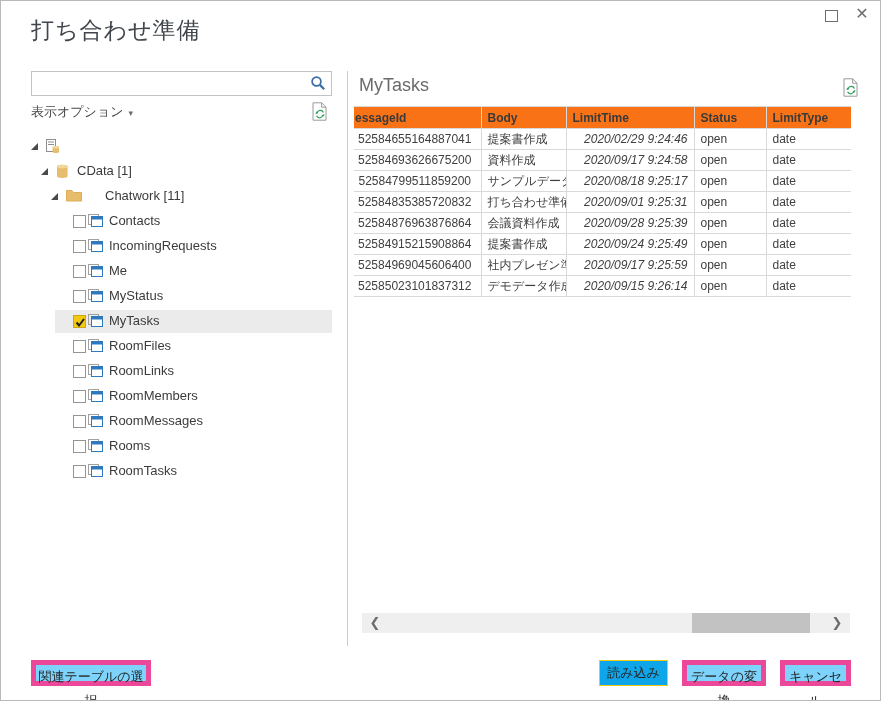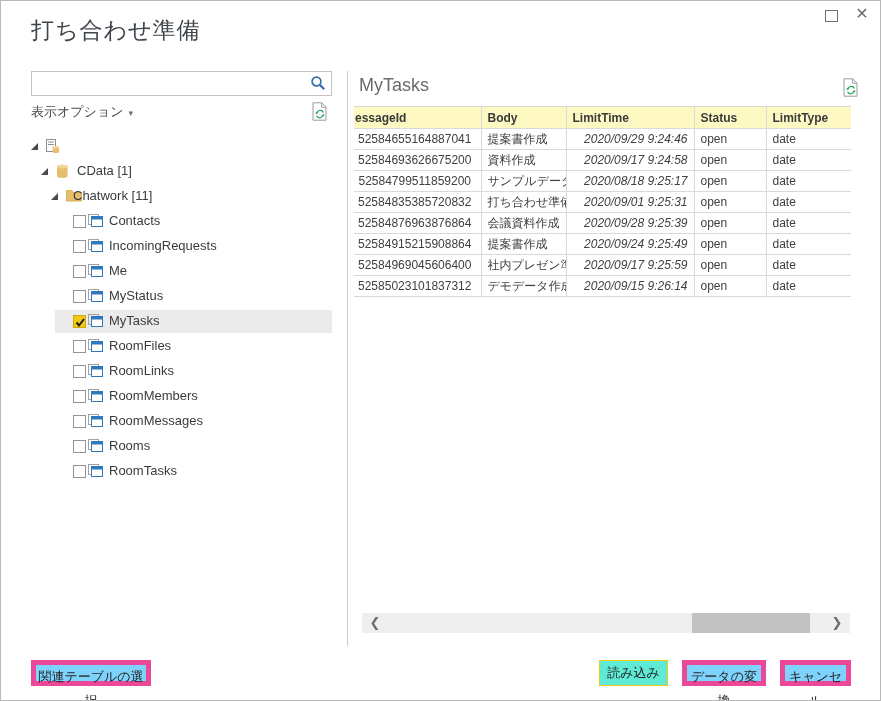--- a/index.html
+++ b/index.html
@@ -44,41 +44,41 @@
   .cb.checked { background:#f2c811; border-color:#cda70d; }
   .cb svg { position:absolute; left:0; top:0; }
 
   
   .preview-title { position:absolute; left:358px; top:74px; font-size:18px; font-weight:300; color:#6b6b6b; }
 
   .tbl-wrap { position:absolute; left:353px; top:105px; width:497px; overflow:hidden; }
   table.preview { border-collapse:collapse; table-layout:fixed; width:497px; }
   table.preview th, table.preview td { border:1px solid #d9d9d9; border-left:none; overflow:hidden;
         white-space:nowrap; font-size:12px; padding:0 6px 0 6px; height:21px; }
-  table.preview th { background:#fef9c3; font-weight:bold; color:#3a3a3a; text-align:left; height:22px; }
+  table.preview th { background:#f97316; font-weight:bold; color:#3a3a3a; text-align:left; height:22px; }
   table.preview td { color:#404040; }
   .col-id  { width:127px; } .col-body { width:85px; } .col-time { width:128px; }
   .col-st  { width:72px; }  .col-type { width:85px; }
   td.c-id, th.c-id { padding-left:0;text-align:center; }
   .clipL { display:inline-block; margin-left:-5px; white-space:nowrap; }
   td.c-body { font-size:13px; padding-right:0; }
   td.c-time { font-style:italic; text-align:right; }
 
   
   .hscroll { position:absolute; left:361px; top:612px; width:488px; height:20px; background:#efefef; }
   .hs-arrow { position:absolute; top:0; width:22px; height:20px; color:#6d6d6d; font-size:13px;
               font-weight:bold; text-align:center; line-height:20px; cursor:pointer; }
   .hs-left { left:2px; } .hs-right { right:2px; }
   .hs-thumb { position:absolute; left:330px; top:0; width:118px; height:20px; background:#c2c2c2; cursor:grab; }
 
   
   .btn { position:absolute; top:659px; height:26px; font-size:13px; text-align:center;
          background:#7dd3fc; border:5px solid #ec4899; color:#252525; line-height:24px; cursor:pointer; }
   .btn-related { left:30px; width:120px; }
-  .btn-load { left:598px; width:69px; background:#5eead4; border:1px solid #f2c811; color:#252423; }
+  .btn-load { left:598px; width:69px; background:#0ea5e9; border:1px solid #f2c811; color:#252423; }
   .btn-transform { left:681px; width:84px; }
   .btn-cancel { left:779px; width:71px; }
 </style>
 </head>
 <body>
 
 <div class="dialog">
 
   <div class="dlg-title">打ち合わせ準備</div>
   <div class="win-max"></div>
@@ -125,21 +125,21 @@
         <ellipse cx="6.3" cy="2.6" rx="5.3" ry="1.9" fill="#f2d79b"></ellipse>
       </svg>
       <span class="tree-lbl" style="left:76px">CData [1]</span>
     </div>
 
     <div class="tree-row" style="top:183px">
       <span class="expander" style="left:50px"></span>
       <svg class="tree-ic" style="left:65px" width="16" height="13">
         <path d="M.5 1.5 h5.4 l1.6 2 h8 v8.5 h-15 z" fill="#e6bd6d" stroke="#dcae55"></path>
       </svg>
-      <span class="tree-lbl" style="left:72px">Chatwork [11]</span>
+      <span class="tree-lbl" style="left:104px">Chatwork [11]</span>
     </div>
 
     <div class="tree-row" style="top:208px">
       <span class="cb" style="left:72px"></span>
       <svg class="tree-ic" style="left:87px" width="16" height="14">
         <rect x="0.5" y="0.5" width="10" height="10" fill="none" stroke="#a2a2a2"></rect>
         <rect x="3.5" y="2.5" width="11" height="10" fill="#fff" stroke="#2e79bd"></rect>
         <rect x="3.5" y="2.5" width="11" height="3" fill="#2e79bd"></rect>
       </svg>
       <span class="tree-lbl" style="left:108px">Contacts</span>
@@ -276,21 +276,21 @@
           <th>Body</th>
           <th>LimitTime</th>
           <th>Status</th>
           <th>LimitType</th>
         </tr>
       </thead>
       <tbody>
         <tr>
           <td class="c-id"><span class="clipL">52584655164887041</span></td>
           <td class="c-body">提案書作成</td>
-          <td class="c-time">2020/09/29 9:24:46</td>
+          <td class="c-time">2020/02/29 9:24:46</td>
           <td>open</td>
           <td>date</td>
         </tr>
         <tr>
           <td class="c-id"><span class="clipL">52584693626675200</span></td>
           <td class="c-body">資料作成</td>
           <td class="c-time">2020/09/17 9:24:58</td>
           <td>open</td>
           <td>date</td>
         </tr>

